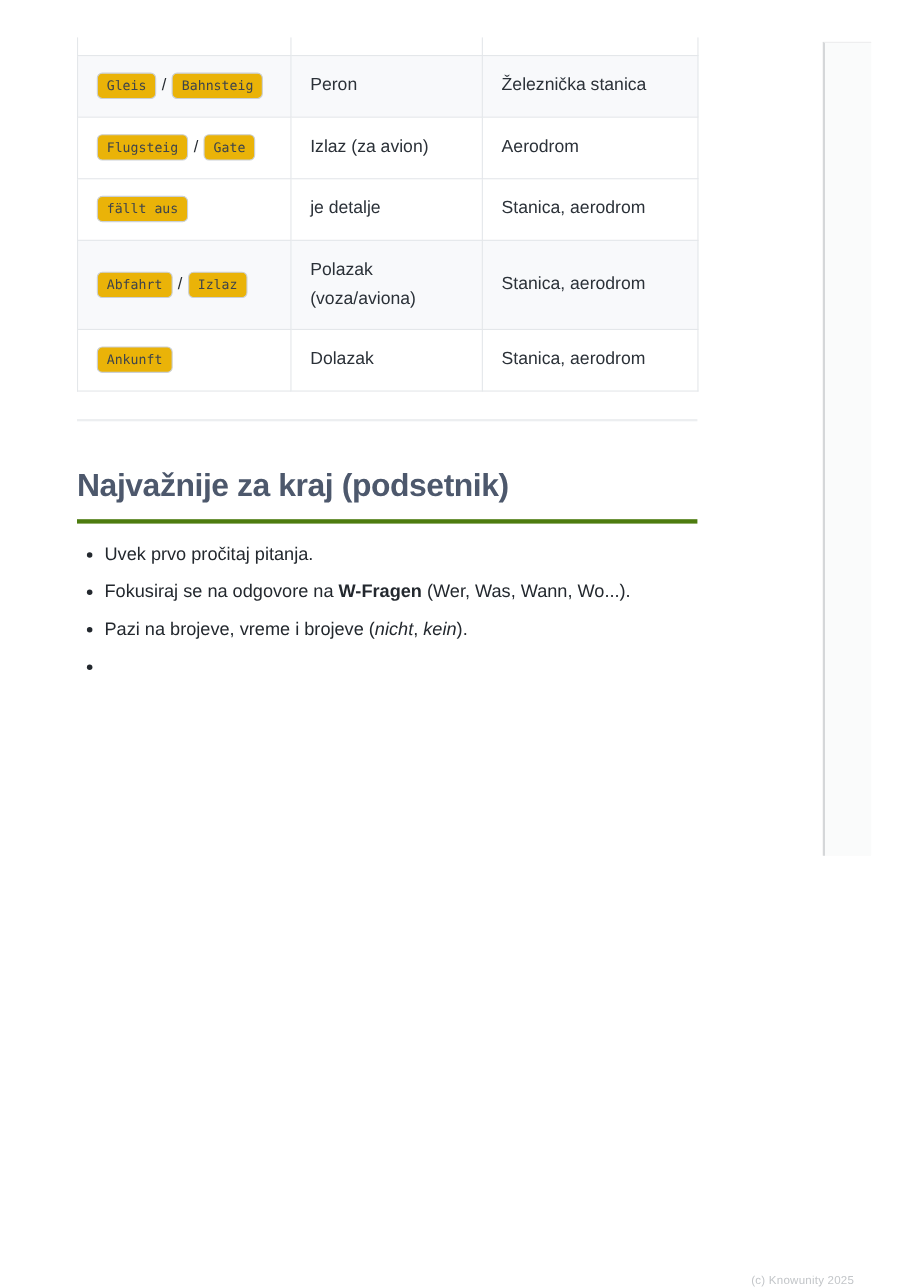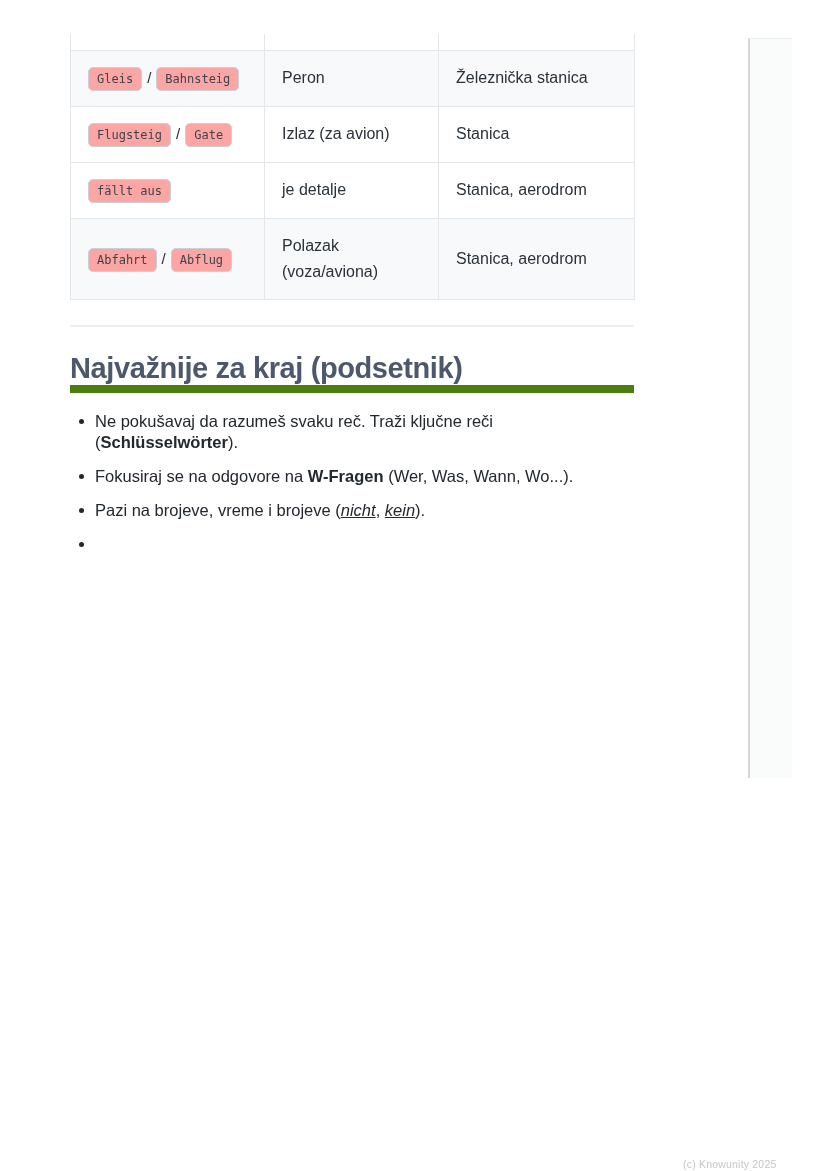--- a/index.html
+++ b/index.html
@@ -46,21 +46,21 @@
   tr.vocab-row { height: 56px; }
   tr.vocab-row.tall { height: 81px; }
   tr.vocab-row.striped td { background: #f8f9fb; }
 
   .code-badge {
     display: inline-block;
     font-family: "DejaVu Sans Mono", "Liberation Mono", monospace;
     font-size: 12px;
     line-height: 16px;
     color: #3e444b;
-    background: #fca5a5;
+    background: #eab308;
     border: 1px solid #cbd0d5;
     border-radius: 5px;
     padding: 3px 8px;
     white-space: nowrap;
   }
   .term-sep {
     display: inline-block;
     margin: 0 5px;
     color: #262b31;
     font-size: 15px;
@@ -68,26 +68,27 @@
 
   
   hr.section-divider {
     border: none;
     height: 2px;
     background: #eceef0;
     margin: 25px 0 0 0;
     width: 564px;
   }
   h2.section-heading {
-    margin: 25px 0 0 0;
+    margin: 43px 0 0 0;
     font-size: 29px;
     font-weight: bold;
     letter-spacing: -0.4px;
     color: #4d586c;
-    border-bottom: 8px solid #4d7c0f;
+    padding-bottom: 13px;
+    border-bottom: 4px solid #4d7c0f;
   }
 
   
   ul.tips {
     list-style: none;
     margin: 18px 0 0 0;
     padding: 0;
   }
   ul.tips li {
     position: relative;
@@ -100,21 +101,21 @@
   ul.tips li .dot {
     position: absolute;
     left: 9px;
     top: 8px;
     width: 5px;
     height: 5px;
     border-radius: 50%;
     background: #23282e;
   }
   ul.tips .seg-b { font-weight: bold; }
-  ul.tips .seg-i { font-style: italic; text-decoration: underline; }
+  ul.tips .seg-i { font-style: italic; }
 
   
   .next-page-edge {
     position: absolute;
     left: 748px;
     top: 38px;
     width: 42px;
     height: 739px;
     background: #fafbfb;
     border-left: 2px solid #d5d7d9;
@@ -152,41 +153,46 @@
           <td></td>
         </tr>
       <tr class="vocab-row striped">
             <td><code class="code-badge">Gleis</code><span class="term-sep">/</span><code class="code-badge">Bahnsteig</code></td>
             <td>Peron</td>
             <td>Železnička stanica</td>
           </tr>
           <tr class="vocab-row">
             <td><code class="code-badge">Flugsteig</code><span class="term-sep">/</span><code class="code-badge">Gate</code></td>
             <td>Izlaz (za avion)</td>
-            <td>Stanica</td>
+            <td>Aerodrom</td>
           </tr>
           <tr class="vocab-row">
             <td><code class="code-badge">fällt aus</code></td>
             <td>je detalje</td>
             <td>Stanica, aerodrom</td>
           </tr>
           <tr class="vocab-row striped tall">
-            <td><code class="code-badge">Abfahrt</code><span class="term-sep">/</span><code class="code-badge">Abflug</code></td>
+            <td><code class="code-badge">Abfahrt</code><span class="term-sep">/</span><code class="code-badge">Izlaz</code></td>
             <td>Polazak (voza/aviona)</td>
             <td>Stanica, aerodrom</td>
           </tr>
+          <tr class="vocab-row">
+            <td><code class="code-badge">Ankunft</code></td>
+            <td>Dolazak</td>
+            <td>Stanica, aerodrom</td>
+          </tr>
         </tbody>
     </table>
 
     <hr class="section-divider">
 
     <h2 class="section-heading">Najvažnije za kraj (podsetnik)</h2>
 
     <ul class="tips">
-        <li><span class="dot"></span><span class="">Ne pokušavaj da razumeš svaku reč. Traži ključne reči (</span><span class="seg-b ">Schlüsselwörter</span><span class="">).</span></li>
+        <li><span class="dot"></span><span class="">Uvek prvo pročitaj pitanja.</span></li>
         <li><span class="dot"></span><span class="">Fokusiraj se na odgovore na </span><span class="seg-b ">W-Fragen</span><span class=""> (Wer, Was, Wann, Wo...).</span></li>
         <li><span class="dot"></span><span class="">Pazi na brojeve, vreme i brojeve (</span><span class="seg-i">nicht</span><span class="">, </span><span class="seg-i">kein</span><span class="">).</span></li>
         <li><span class="dot"></span></li>
       </ul>
 
   </div>
 
   <div class="next-page-edge"></div>
 
   <div class="copyright-footer">(c) Knowunity 2025</div>

